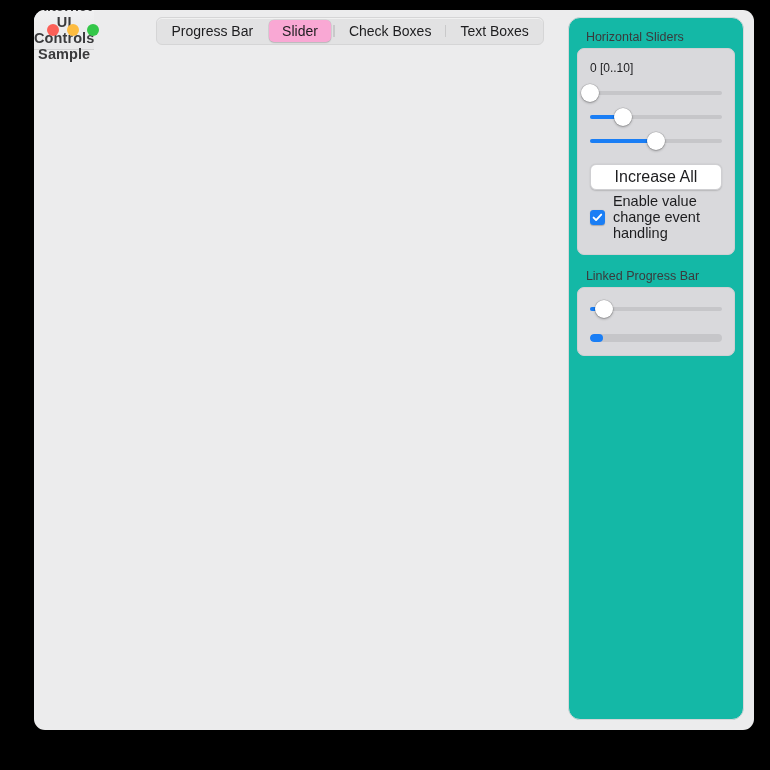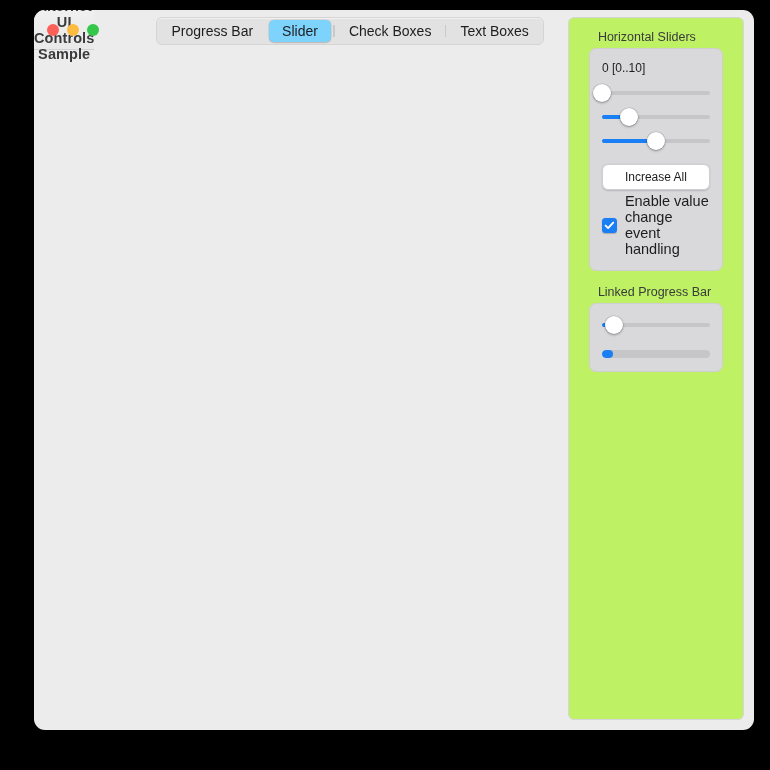--- a/index.html
+++ b/index.html
@@ -88,42 +88,42 @@
     align-items: center;
     justify-content: center;
     padding: 0 14px;
     font-size: 14px;
     color: #1d1d1f;
     white-space: nowrap;
     cursor: default;
     user-select: none;
   }
   .tab.selected {
-    background: #7dd3fc;
+    background: #f9a8d4;
     border-radius: 5px;
     margin: 2px 1px;
     padding: 8px 13px;
     box-shadow: 0 0 0 0.5px rgba(0,0,0,0.10), 0 1px 1.5px rgba(0,0,0,0.14);
   }
   .tab-sep {
     flex: 0 0 1px;
     width: 1px;
     background: #c9c9ca;
     margin: 7px 0;
   }
   .tab-sep.hidden { background: transparent; }
 
   
   #content {
     flex: 1 1 auto;
-    background: #bef264;
+    background: #14b8a6;
     margin: 7px 10px 10px 10px;
     border: 1px solid #d6d6d8;
-    border-radius: 6px;
-    padding: 12px 20px;
+    border-radius: 12px;
+    padding: 12px 8px;
     overflow: hidden;
   }
 
   .group {
     margin-bottom: 14px;
   }
   .group-label {
     font-size: 12.5px;
     color: #3a3a3c;
     padding-left: 9px;
@@ -183,21 +183,21 @@
 
   
   .push-button {
     display: block;
     width: 100%;
     height: 26px;
     background: #ffffff;
     border: 0.5px solid #cfcfd2;
     border-radius: 6px;
     font-family: "Liberation Sans", sans-serif;
-    font-size: 12px;
+    font-size: 16px;
     color: #1d1d1f;
     box-shadow: 0 0.5px 1.5px rgba(0,0,0,0.16);
     cursor: default;
     margin-top: 14px;
   }
 
   
   .checkbox-row {
     display: flex;
     align-items: center;

